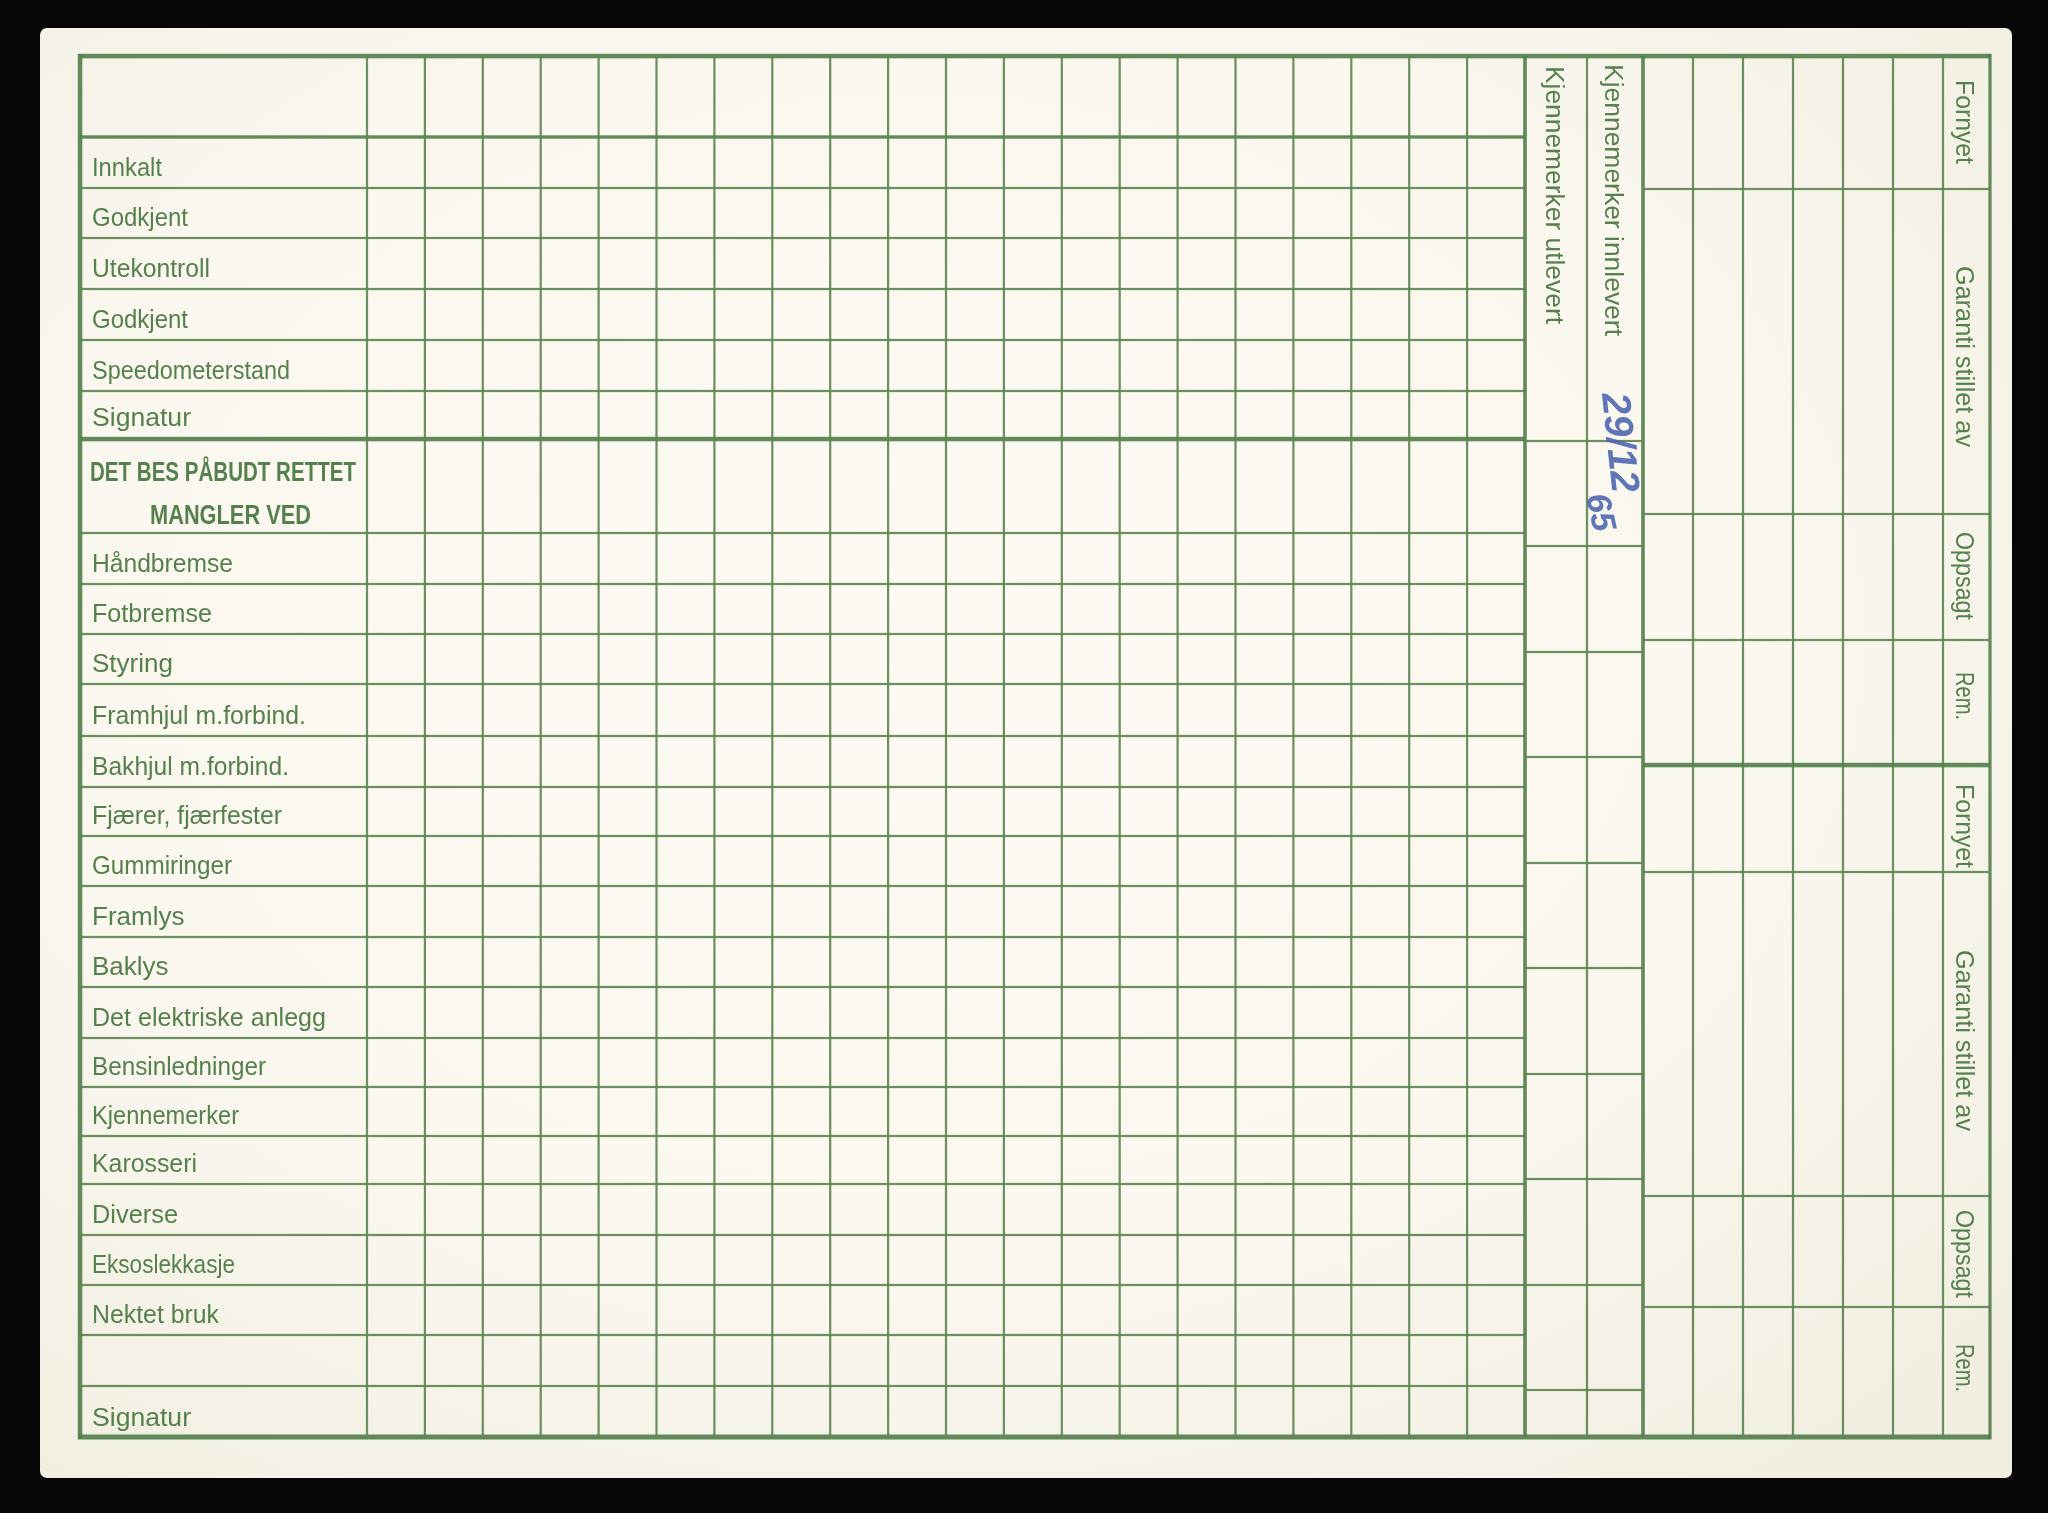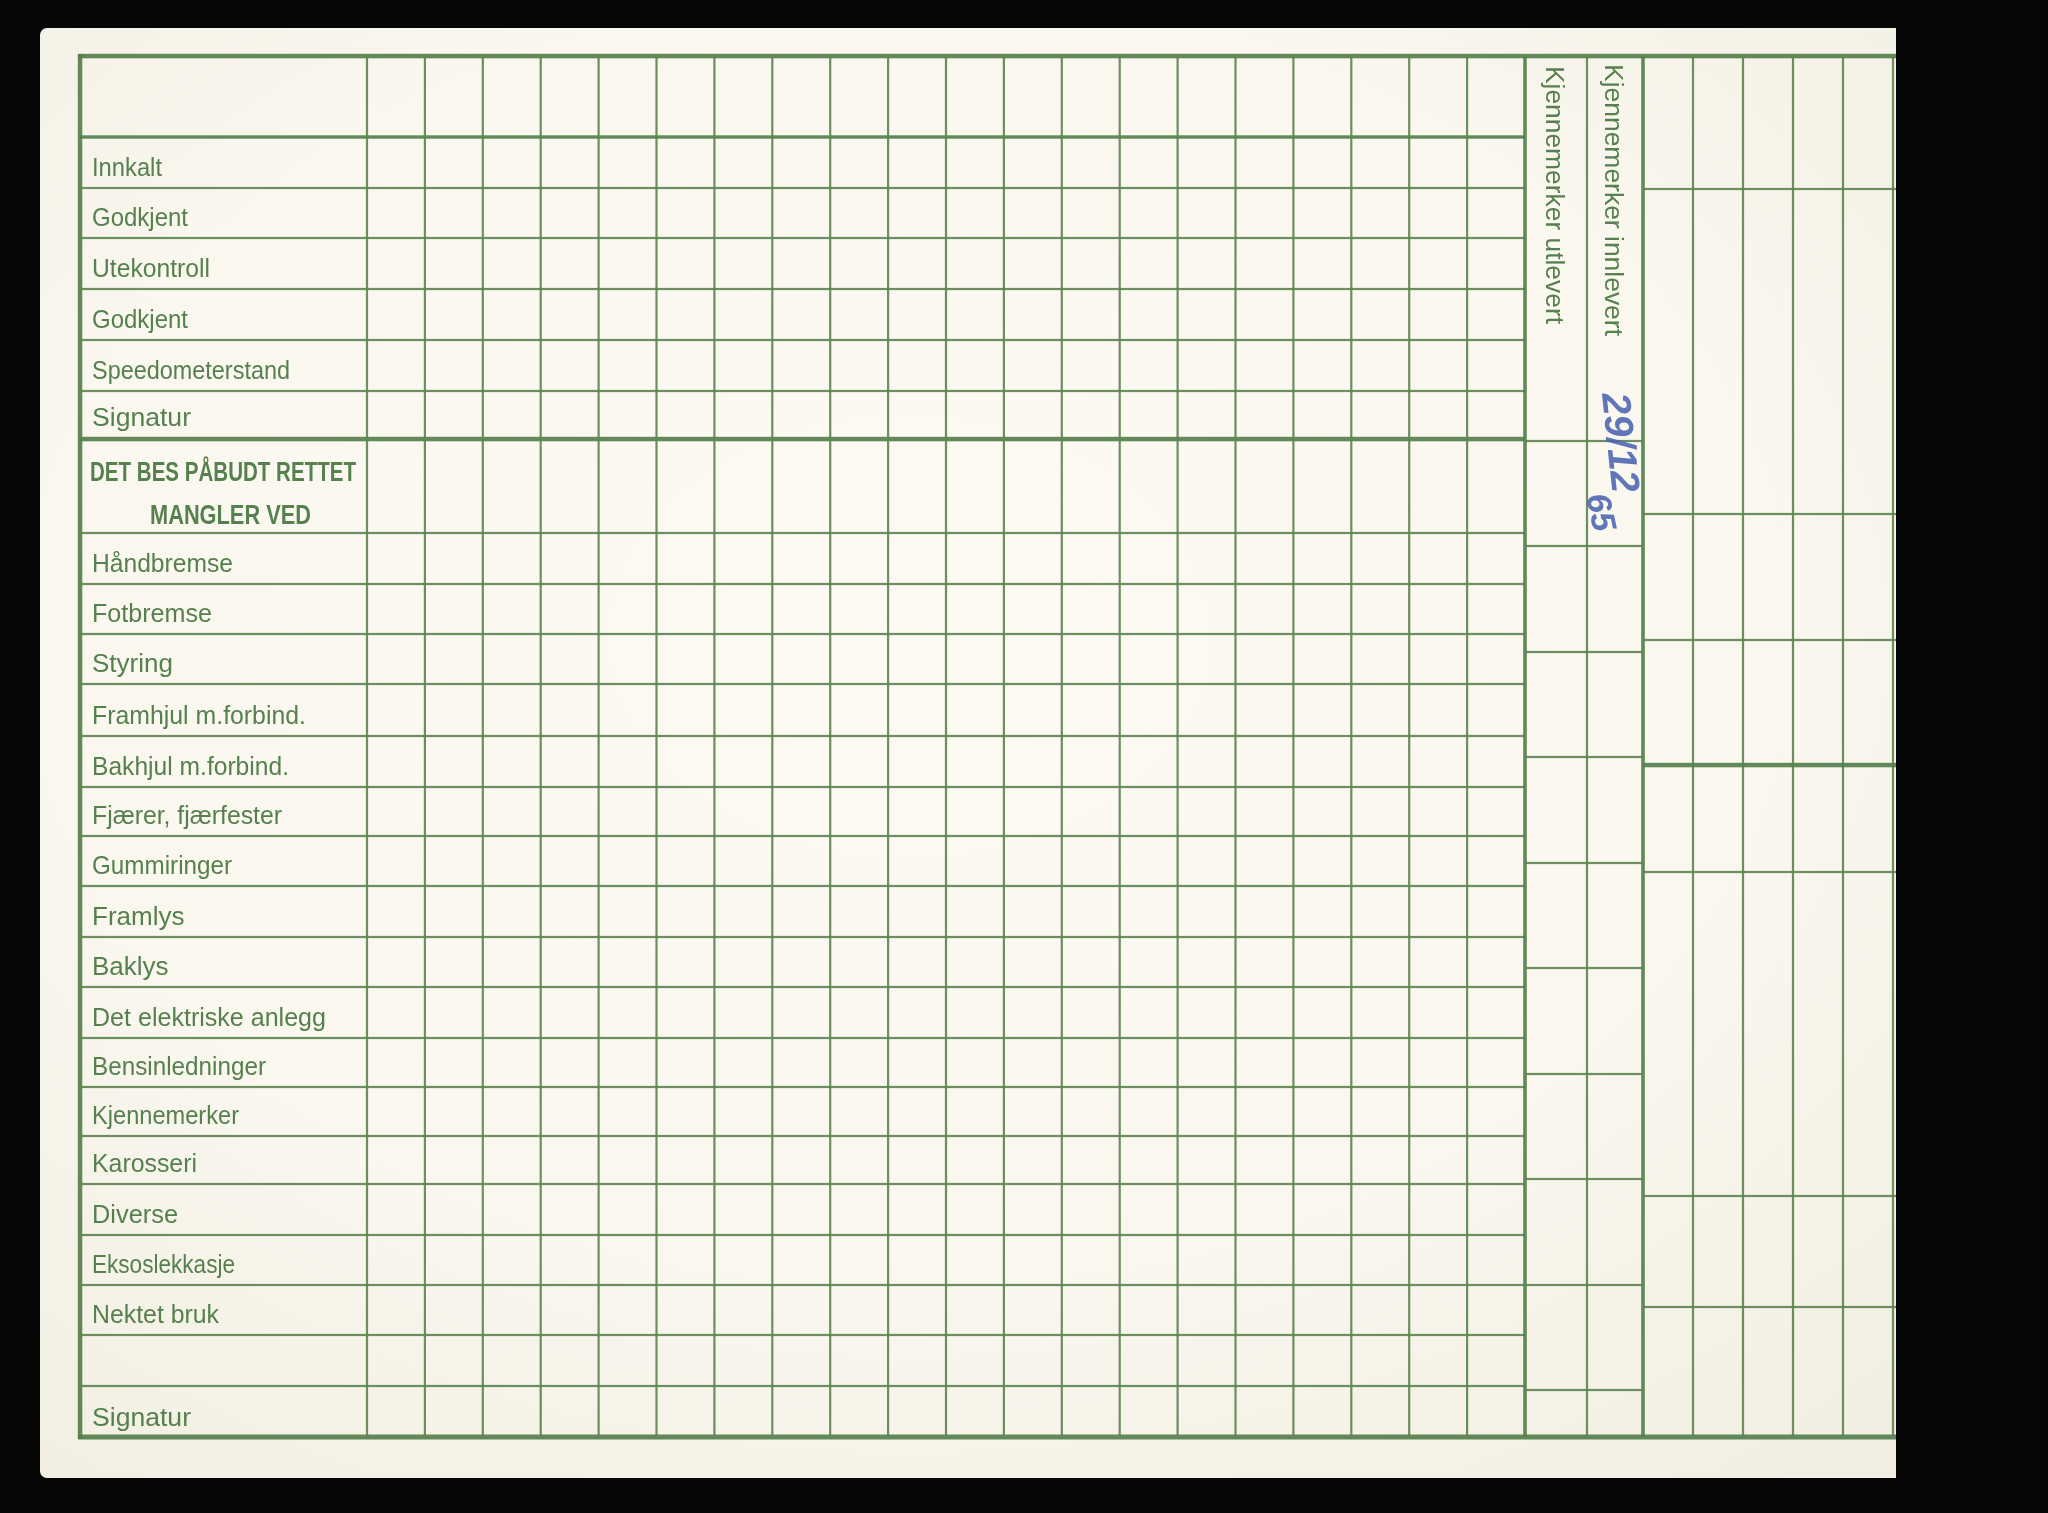--- a/index.html
+++ b/index.html
@@ -1,16 +1,16 @@
 <!DOCTYPE html>
 <html><head>
 <meta charset="utf-8">
 <style>
   html,body { margin:0; padding:0; background:#060606; }
-  .wrap { position:relative; width:1896px; height:1513px; overflow:hidden; }
+  .wrap { position:relative; width:2048px; height:1513px; overflow:hidden; }
 </style>
 </head>
 <body>
 <div class="wrap">
 <svg width="2048" height="1513" viewBox="0 0 2048 1513" font-family="Liberation Sans, sans-serif">
 
 <rect x="0" y="0" width="2048" height="1513" fill="#060606"></rect>
 
 <defs>
         <radialGradient id="pg" cx="0.44" cy="0.42" r="0.75">

